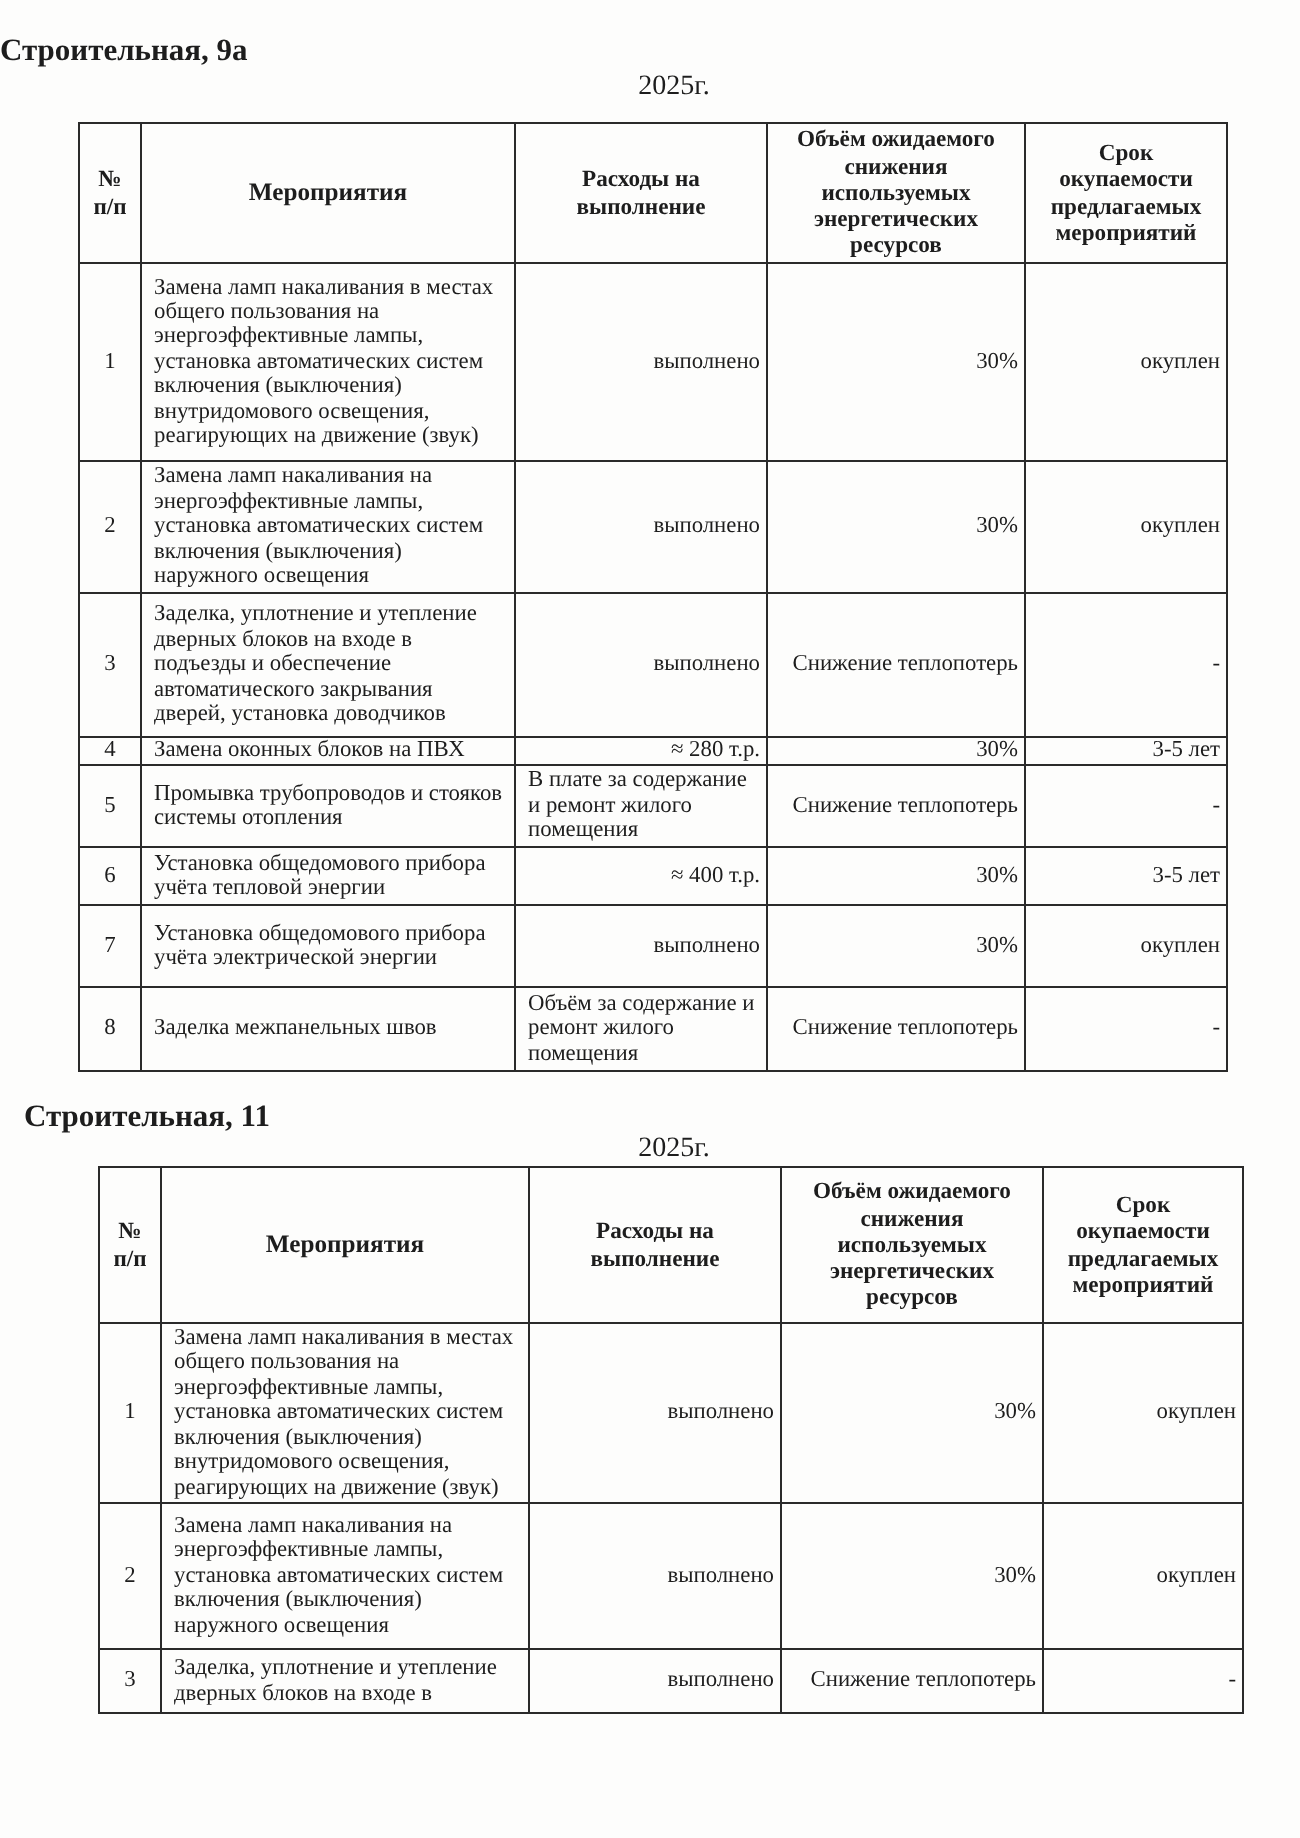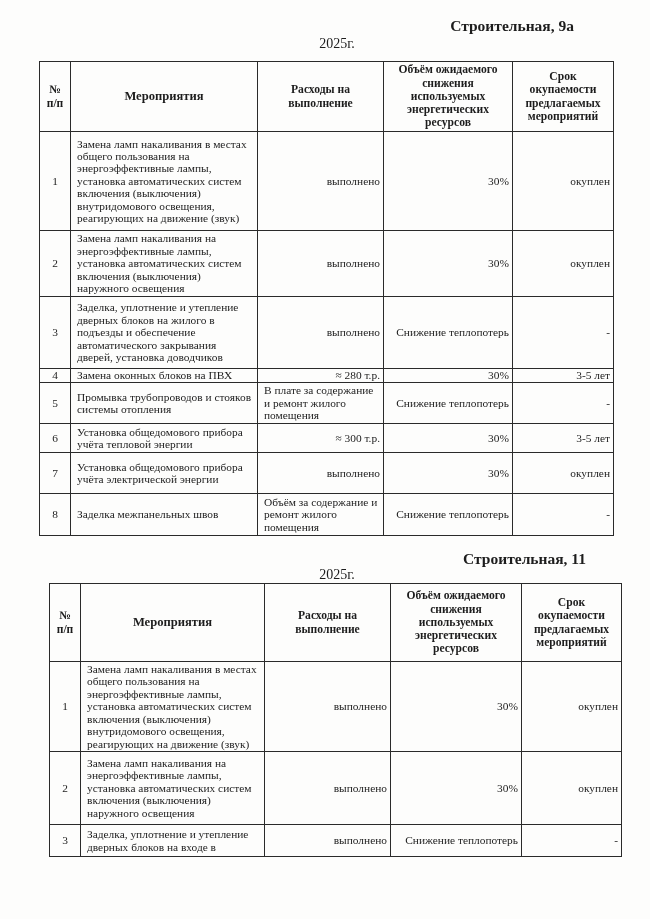--- a/index.html
+++ b/index.html
@@ -1,21 +1,21 @@
 <!DOCTYPE html>
 <html><head>
 <meta charset="utf-8">
 <style>
   html, body { margin: 0; padding: 0; }
   body {
     width: 650px; height: 919px; background: #fdfdfc; position: relative; overflow: hidden;
     font-family: "Liberation Serif", "DejaVu Serif", serif; color: #1d1d1d;
   }
   .title {
-    position: absolute; left: 0; width: 574px; text-align: right;
+    position: absolute; left: 0; width: 574px; text-align: left;
     font-size: 15.5px; font-weight: bold; line-height: 16px;
   }
   .year {
     position: absolute; left: 12px; width: 650px; text-align: center;
     font-size: 14px; line-height: 15px;
   }
   table {
     position: absolute; border-collapse: collapse; table-layout: fixed;
     font-size: 11.4px; line-height: 12.4px;
   }
@@ -60,21 +60,21 @@
   </tr>
   <tr style="height:66px;">
     <td class="num">2</td>
     <td class="act">Замена ламп накаливания на энергоэффективные лампы, установка автоматических систем включения (выключения) наружного освещения</td>
     <td class="c">выполнено</td>
     <td class="c">30%</td>
     <td class="c">окуплен</td>
   </tr>
   <tr style="height:72px;">
     <td class="num">3</td>
-    <td class="act">Заделка, уплотнение и утепление дверных блоков на жилого в подъезды и обеспечение автоматического закрывания дверей, установка доводчиков</td>
+    <td class="act">Заделка, уплотнение и утепление дверных блоков на входе в подъезды и обеспечение автоматического закрывания дверей, установка доводчиков</td>
     <td class="c">выполнено</td>
     <td class="c">Снижение теплопотерь</td>
     <td class="c">-</td>
   </tr>
   <tr style="height:14px;">
     <td class="num">4</td>
     <td class="act">Замена оконных блоков на ПВХ</td>
     <td class="c">≈ 280 т.р.</td>
     <td class="c">30%</td>
     <td class="c">3-5 лет</td>
@@ -82,21 +82,21 @@
   <tr style="height:41px;">
     <td class="num">5</td>
     <td class="act">Промывка трубопроводов и стояков системы отопления</td>
     <td class="l">В плате за содержание и ремонт жилого помещения</td>
     <td class="c">Снижение теплопотерь</td>
     <td class="c">-</td>
   </tr>
   <tr style="height:29px;">
     <td class="num">6</td>
     <td class="act">Установка общедомового прибора учёта тепловой энергии</td>
-    <td class="c">≈ 300 т.р.</td>
+    <td class="c">≈ 400 т.р.</td>
     <td class="c">30%</td>
     <td class="c">3-5 лет</td>
   </tr>
   <tr style="height:41px;">
     <td class="num">7</td>
     <td class="act">Установка общедомового прибора учёта электрической энергии</td>
     <td class="c">выполнено</td>
     <td class="c">30%</td>
     <td class="c">окуплен</td>
   </tr>

